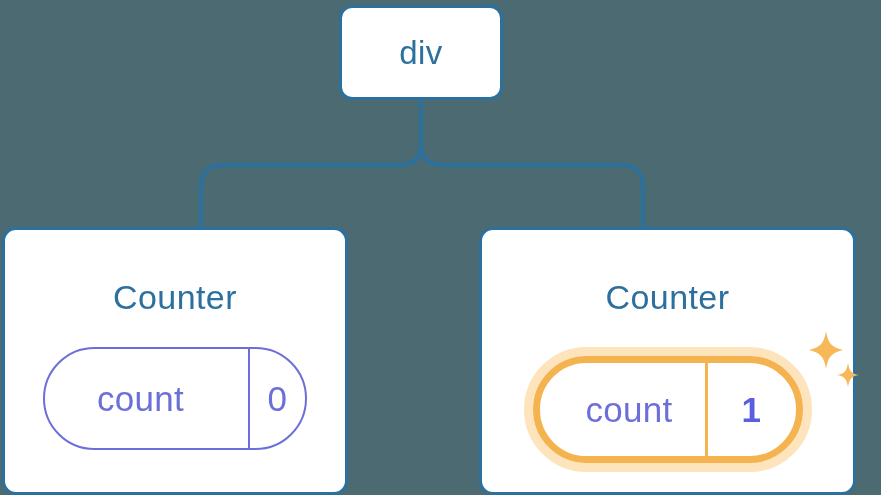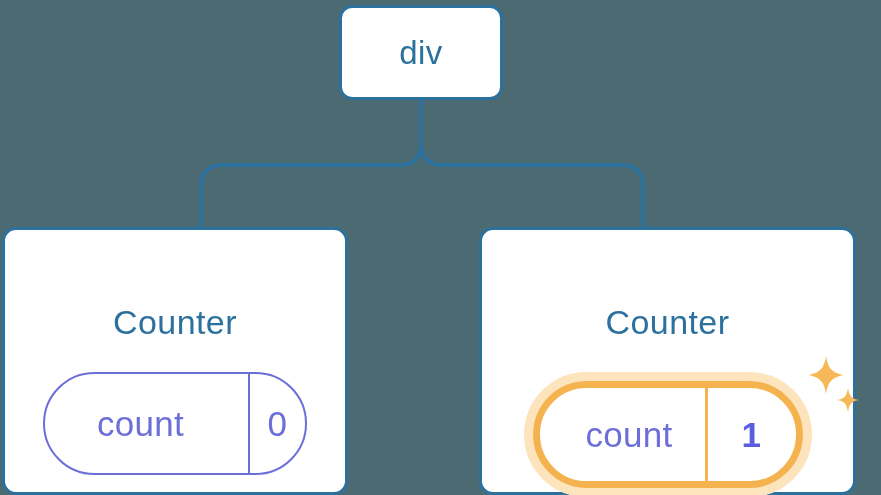--- a/index.html
+++ b/index.html
@@ -74,21 +74,21 @@
     left: 479px;
     top: 227px;
     width: 377px;
     height: 268px;
   }
   .node-title {
     font-size: 34px;
     color: #2c719e;
     letter-spacing: 0.4px;
     line-height: 1;
-    margin-top: 75px;
+    margin-top: 50px;
   }
 
   
   .pill-wrap {
     position: relative;
     margin-top: 33px;
     display: flex;
     align-items: center;
     justify-content: center;
   }

